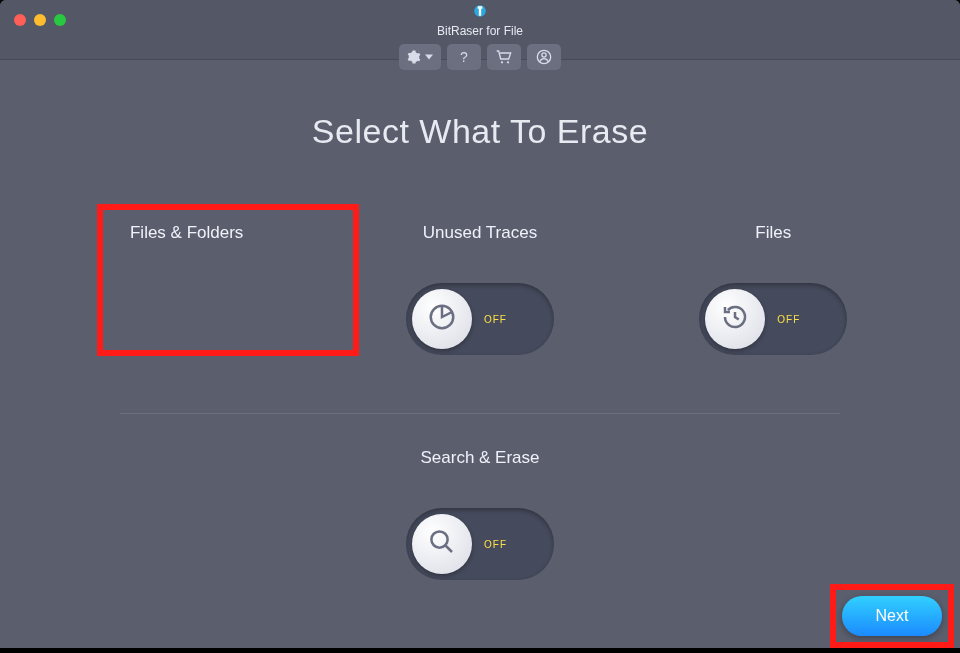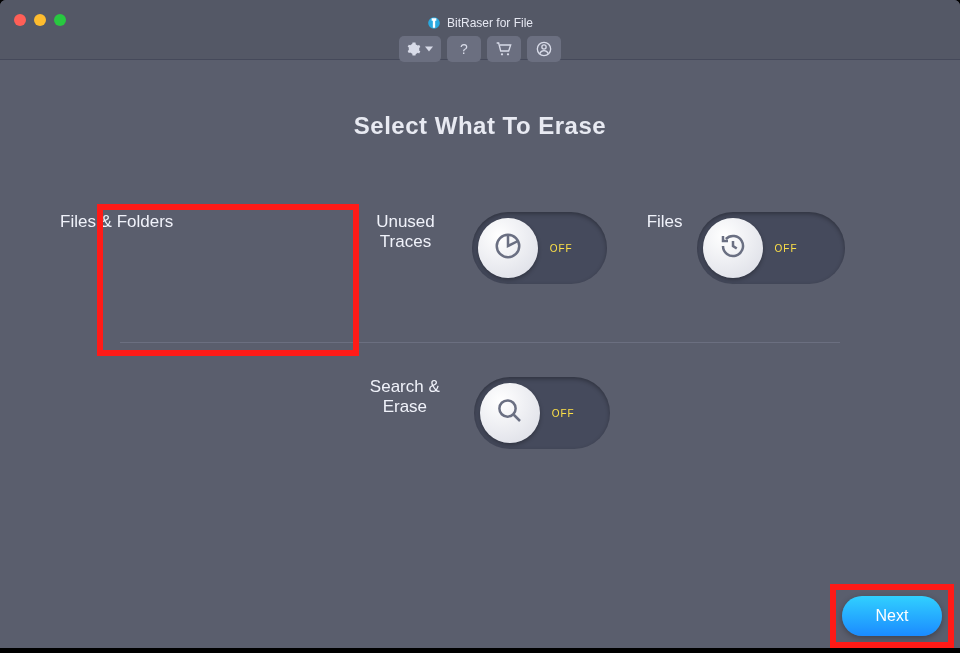--- a/index.html
+++ b/index.html
@@ -19,43 +19,43 @@
   display: flex; flex-direction: column; align-items: center;
   background: #545866;
   border-bottom: 1px solid #45495a;
 }
 .traffic-lights { position: absolute; left: 14px; top: 14px; display: flex; gap: 8px; }
 .light { width: 12px; height: 12px; border-radius: 50%; }
 .light.red { background: #ff5f57; }
 .light.yellow { background: #febc2e; }
 .light.green { background: #28c840; }
 
-.title-row { display: flex; align-items: center; gap: 6px; margin-top: 16px; font-size: 12px; color: #e6e8f2; }
+.title-row { display: flex; align-items: center; gap: 6px; margin-top: 4px; font-size: 12px; color: #e6e8f2; flex-direction: column; }
 .title-row .appicon svg { display: block; }
 
 .toolbar { display: flex; gap: 6px; margin-top: 6px; }
 .tbtn {
   height: 26px; min-width: 34px;
   display: inline-flex; align-items: center; justify-content: center;
   background: #6b6f80; border-radius: 5px; color: #d8dbe8;
   padding: 0 8px; gap: 4px;
 }
 .tbtn svg { display: block; }
 
 
 .main { padding: 52px 60px 0; color: #e8eaf2; text-align: center; }
-.page-title { font-size: 24px; font-weight: 700; letter-spacing: .5px; }
+.page-title { font-size: 34px; font-weight: 400; letter-spacing: .5px; }
 
 .option-row {
   margin-top: 72px;
   display: flex; justify-content: space-around; gap: 40px;
 }
 .option-row.second { margin-top: 34px; justify-content: center; }
 
-.option { display: flex; gap: 14px; width: 260px; }
+.option { display: flex; flex-direction: column; align-items: center; gap: 40px; width: 260px; }
 .option-label { font-size: 17px; color: #f0f2fa; }
 
 .toggle {
   position: relative;
   width: 148px; height: 72px;
   background: #454a5c;
   border-radius: 36px;
   box-shadow: inset 0 2px 4px rgba(0,0,0,.3);
   display: flex; align-items: center;
 }

